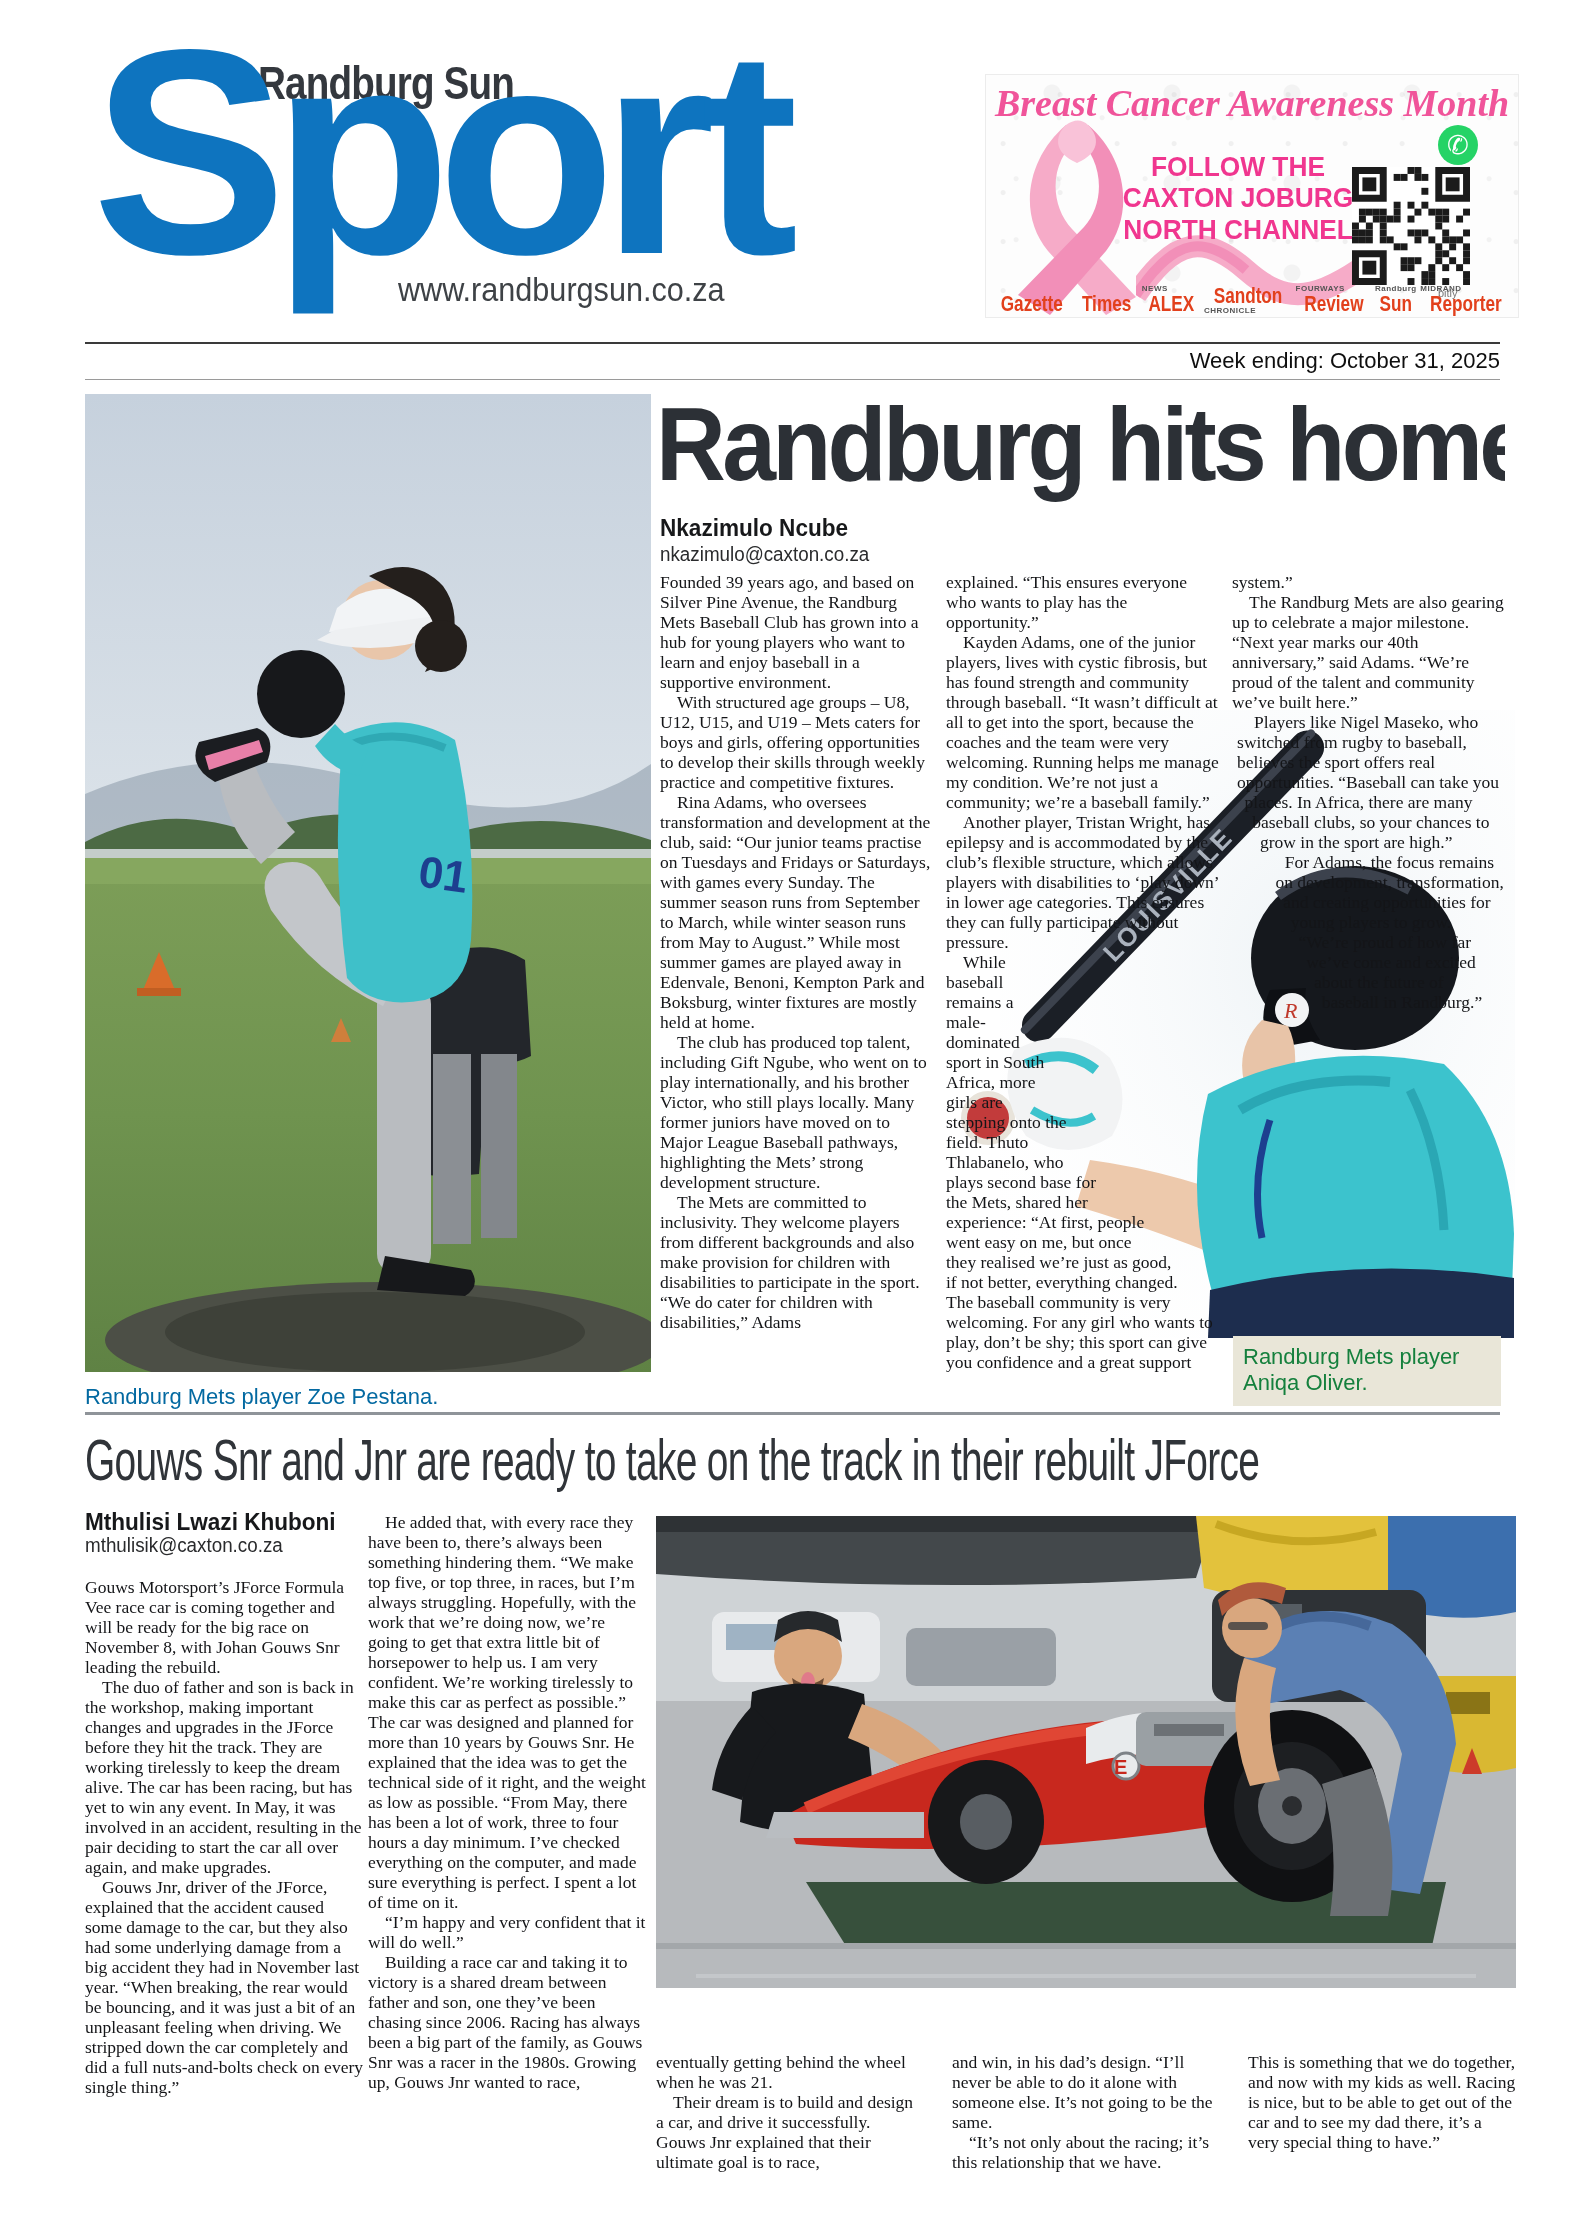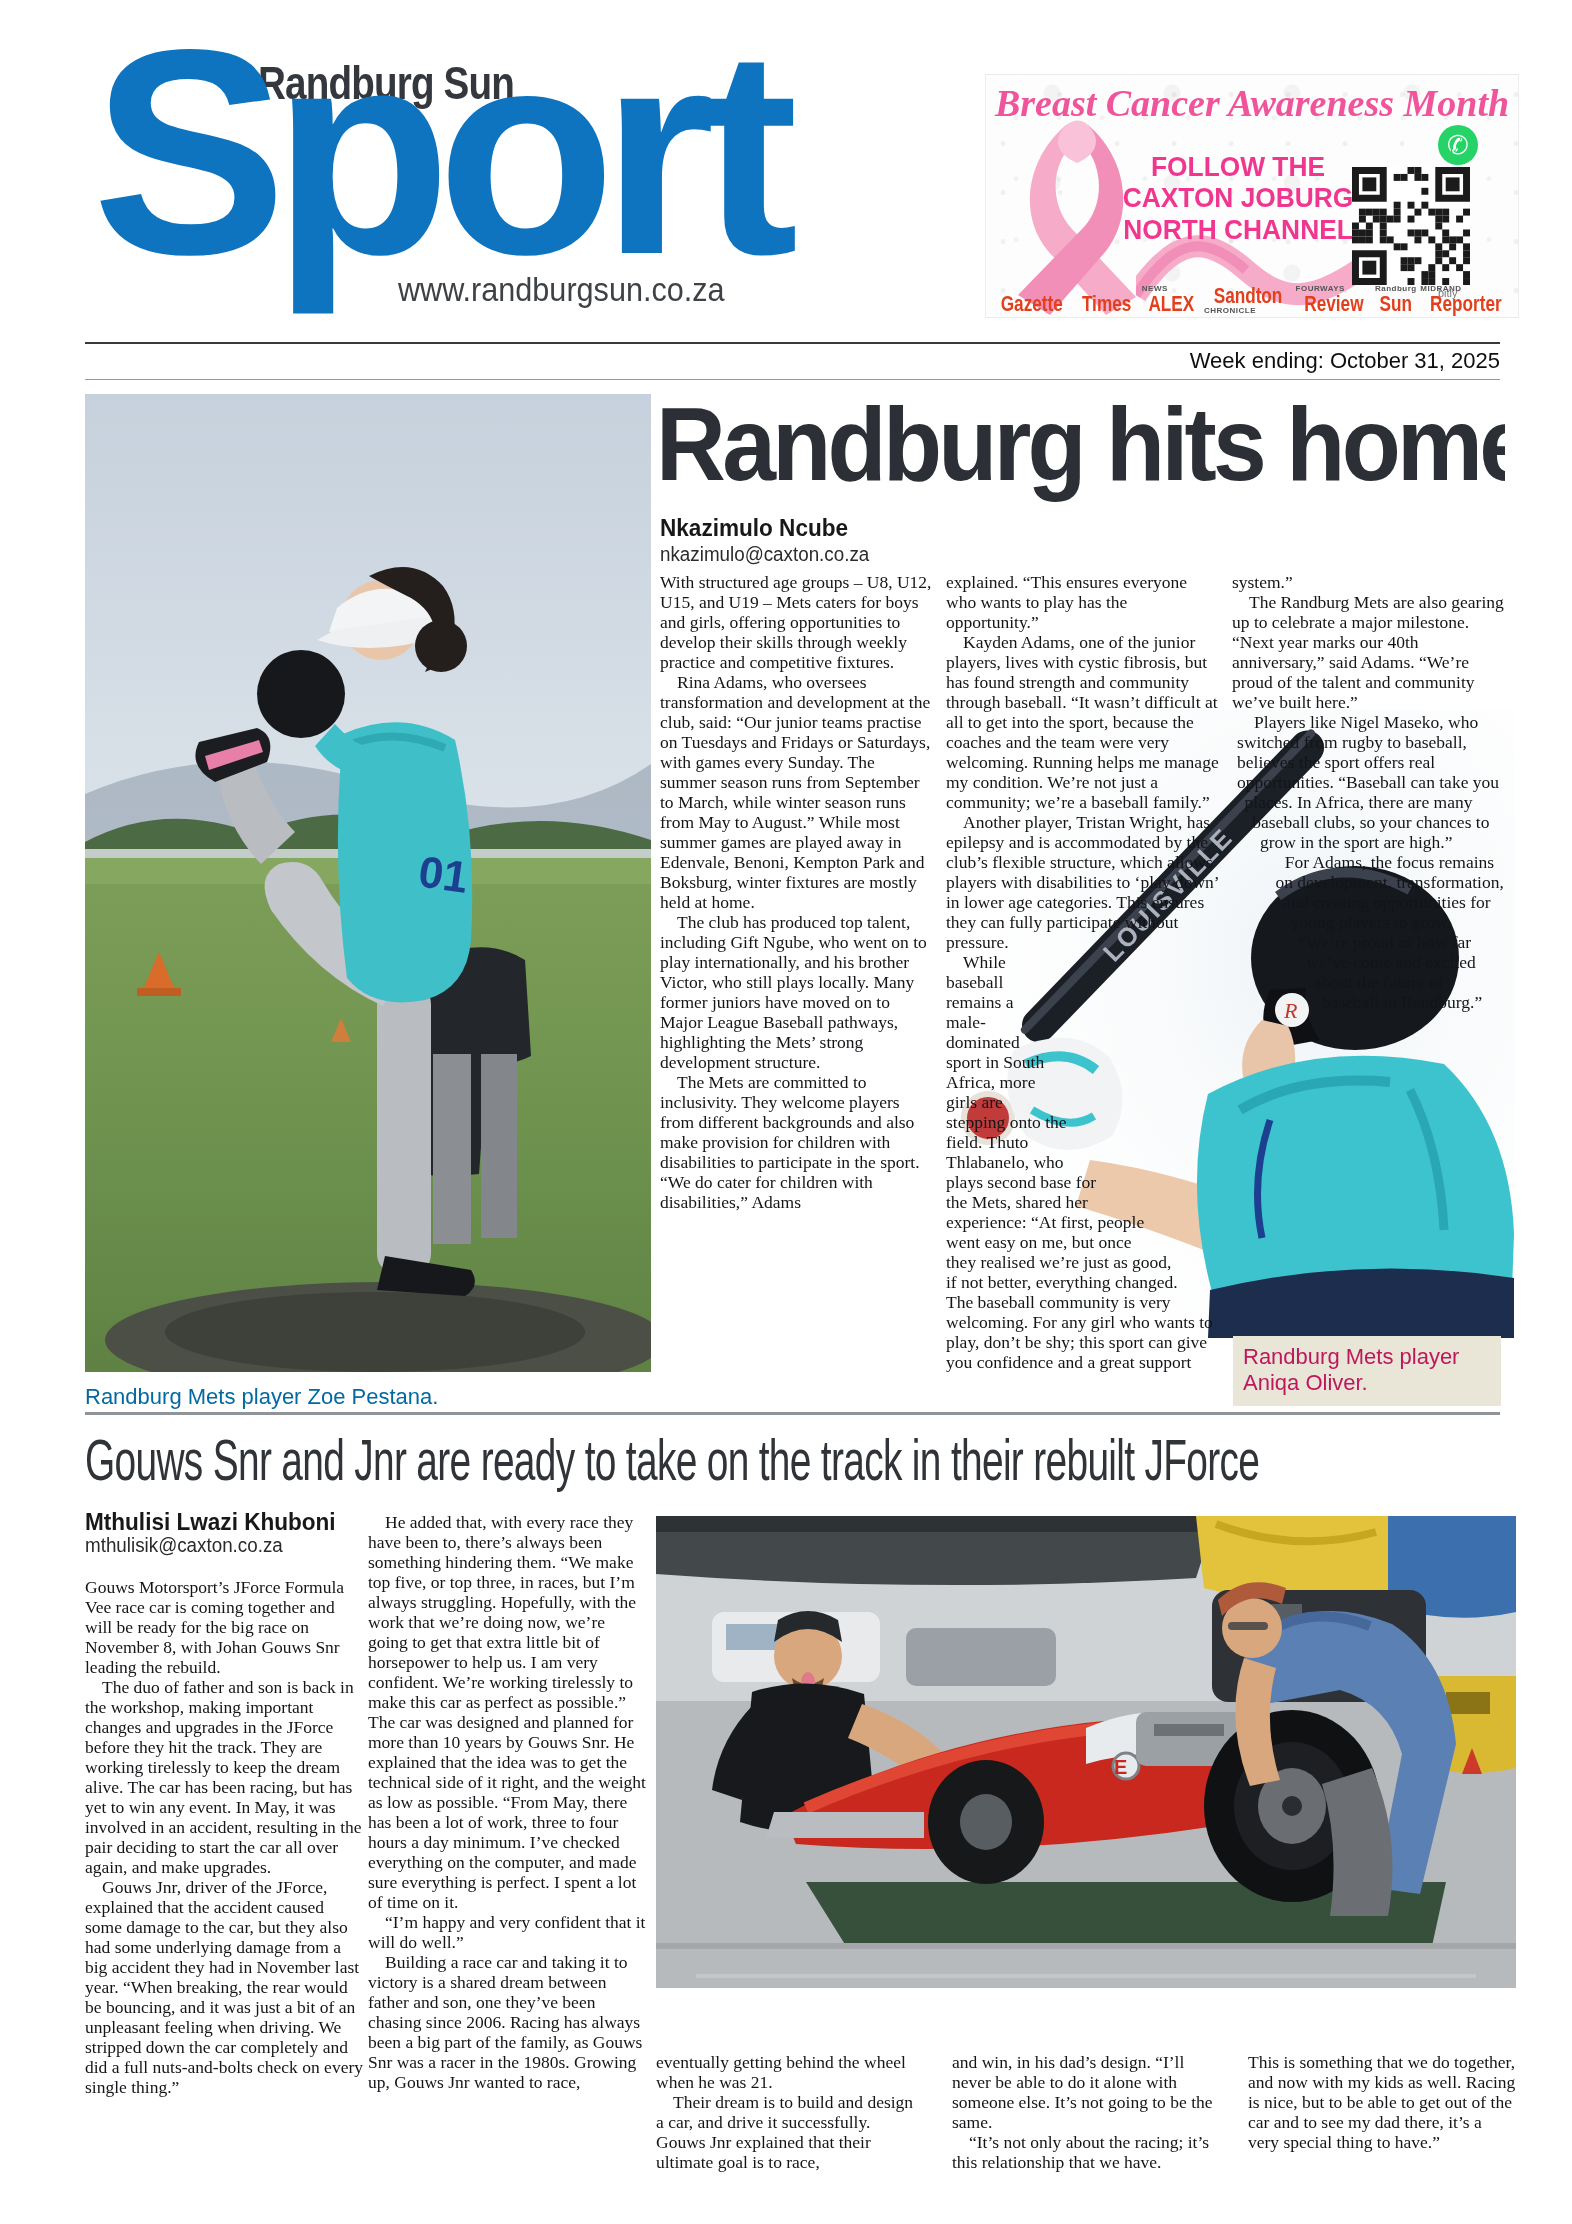--- a/index.html
+++ b/index.html
@@ -66,21 +66,21 @@
 
   .sp-r{float:right;width:190px;height:330px;
         shape-outside:polygon(0 0,100% 0,100% 100%,88% 100%,14% 42%,0 14%);}
   .sp-l{float:left;width:170px;height:620px;
         shape-outside:polygon(0 0,3% 0,3% 13%,55% 50%,100% 82%,100% 100%,0 100%);}
 
   .photo1{left:85px;top:394px;width:566px;height:978px;}
   .cap1{left:85px;top:1384px;width:480px;}
   .batter{left:940px;top:690px;width:575px;height:648px;z-index:0;}
   .cap2{left:1233px;top:1336px;width:248px;height:54px;background:#e9e6d8;z-index:3;
-        padding:8px 10px;line-height:26px;color:#be185d;}
+        padding:8px 10px;line-height:26px;color:#15803d;}
 
   
   .h2box{left:85px;top:1428px;width:1415px;height:78px;overflow:hidden;text-align:center;}
   .h2box span{display:inline-block;font-size:58px;font-weight:normal;letter-spacing:-1px;
               color:#303439;line-height:1.1;white-space:nowrap;transform:scaleX(.67);
               transform-origin:left top;}
   .a2col1{left:85px;top:1512px;width:278px;}
   .a2col1 .byline{margin-bottom:22px;}
   .a2col2{left:368px;top:1512px;width:280px;}
   .photo2{left:656px;top:1516px;width:860px;height:472px;}
@@ -330,20 +330,21 @@
     <path d="M300,420 q60,-36 150,-28" fill="none" stroke="#2aa7b4" stroke-width="10"></path>
     <path d="M330,430 q-20,60 -8,118" fill="none" stroke="#1d3f8f" stroke-width="7"></path>
     <path d="M470,400 q30,60 34,140" fill="none" stroke="#2aa7b4" stroke-width="9"></path>
 
     <path d="M270,600 q150,-36 304,-12 l0,60 -306,0 z" fill="#1d2d4e"></path>
   </svg>
 
   <div class="abs cols1 serif">
     <div class="col">
       <div data-bind-list="article1.col1">
+          <p>Founded 39 years ago, and based on Silver Pine Avenue, the Randburg Mets Baseball Club has grown into a hub for young players who want to learn and enjoy baseball in a supportive environment.</p>
           <p>With structured age groups – U8, U12, U15, and U19 – Mets caters for boys and girls, offering opportunities to develop their skills through weekly practice and competitive fixtures.</p>
           <p>Rina Adams, who oversees transformation and development at the club, said: “Our junior teams practise on Tuesdays and Fridays or Saturdays, with games every Sunday. The summer season runs from September to March, while winter season runs from May to August.” While most summer games are played away in Edenvale, Benoni, Kempton Park and Boksburg, winter fixtures are mostly held at home.</p>
           <p>The club has produced top talent, including Gift Ngube, who went on to play internationally, and his brother Victor, who still plays locally. Many former juniors have moved on to Major League Baseball pathways, highlighting the Mets’ strong development structure.</p>
           <p>The Mets are committed to inclusivity. They welcome players from different backgrounds and also make provision for children with disabilities to participate in the sport. “We do cater for children with disabilities,” Adams</p>
         </div>
     </div>
     <div class="col">
       <div data-bind-list="article1.col2a">
           <p>explained. “This ensures everyone who wants to play has the opportunity.”</p>
           <p>Kayden Adams, one of the junior players, lives with cystic fibrosis, but has found strength and community through baseball. “It wasn’t difficult at all to get into the sport, because the coaches and the team were very welcoming. Running helps me manage my condition. We’re not just a community; we’re a baseball family.”</p>

